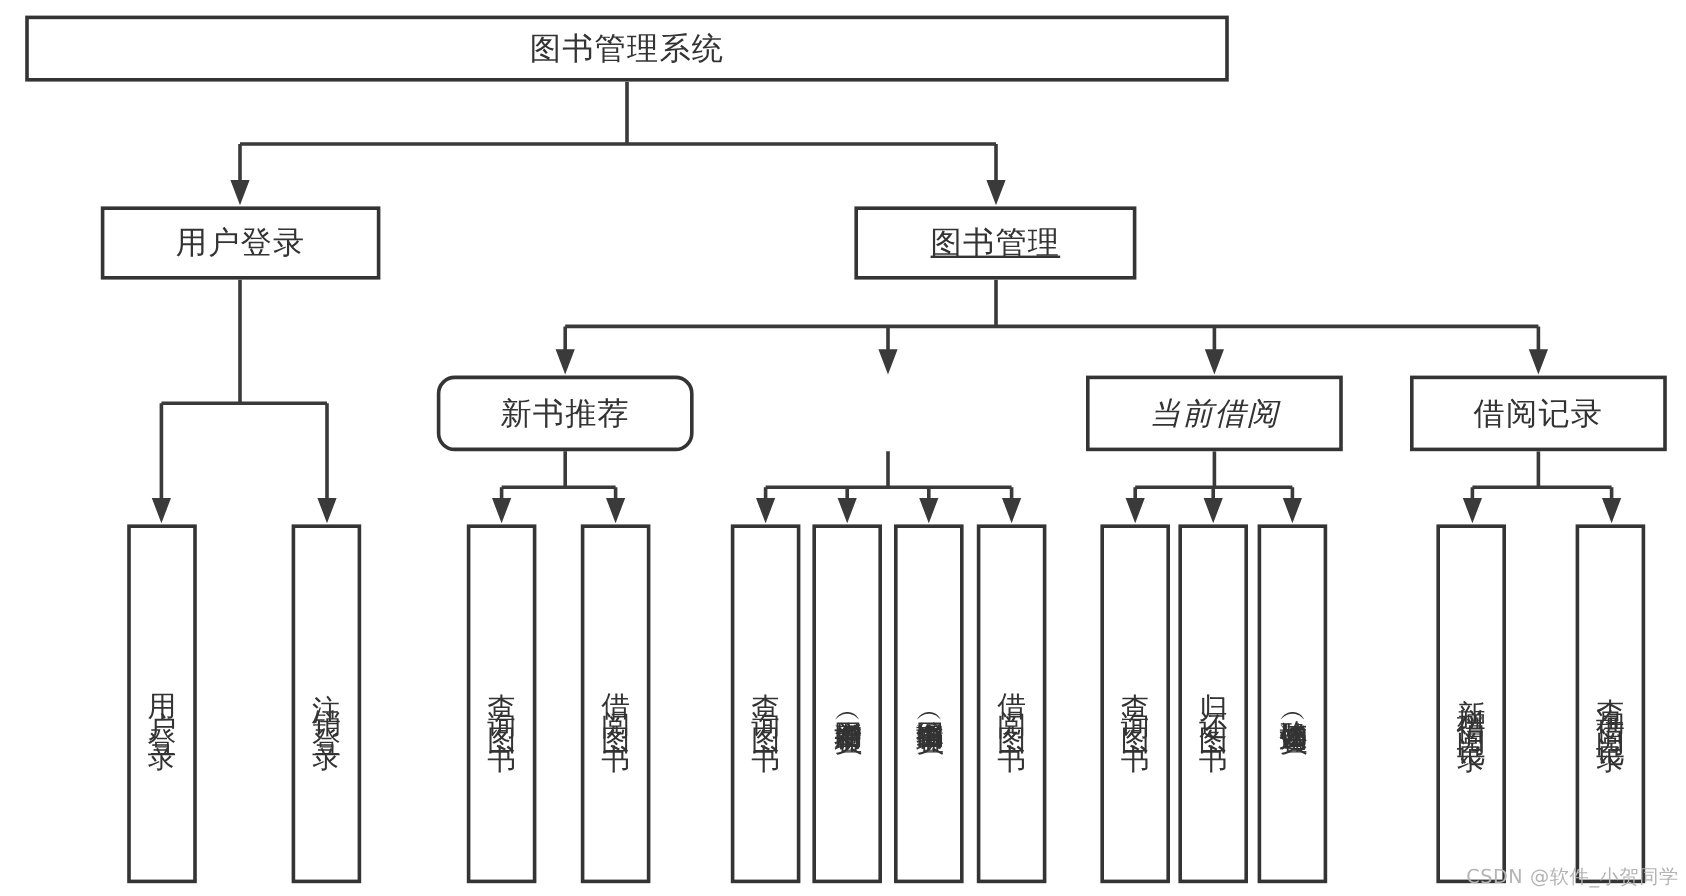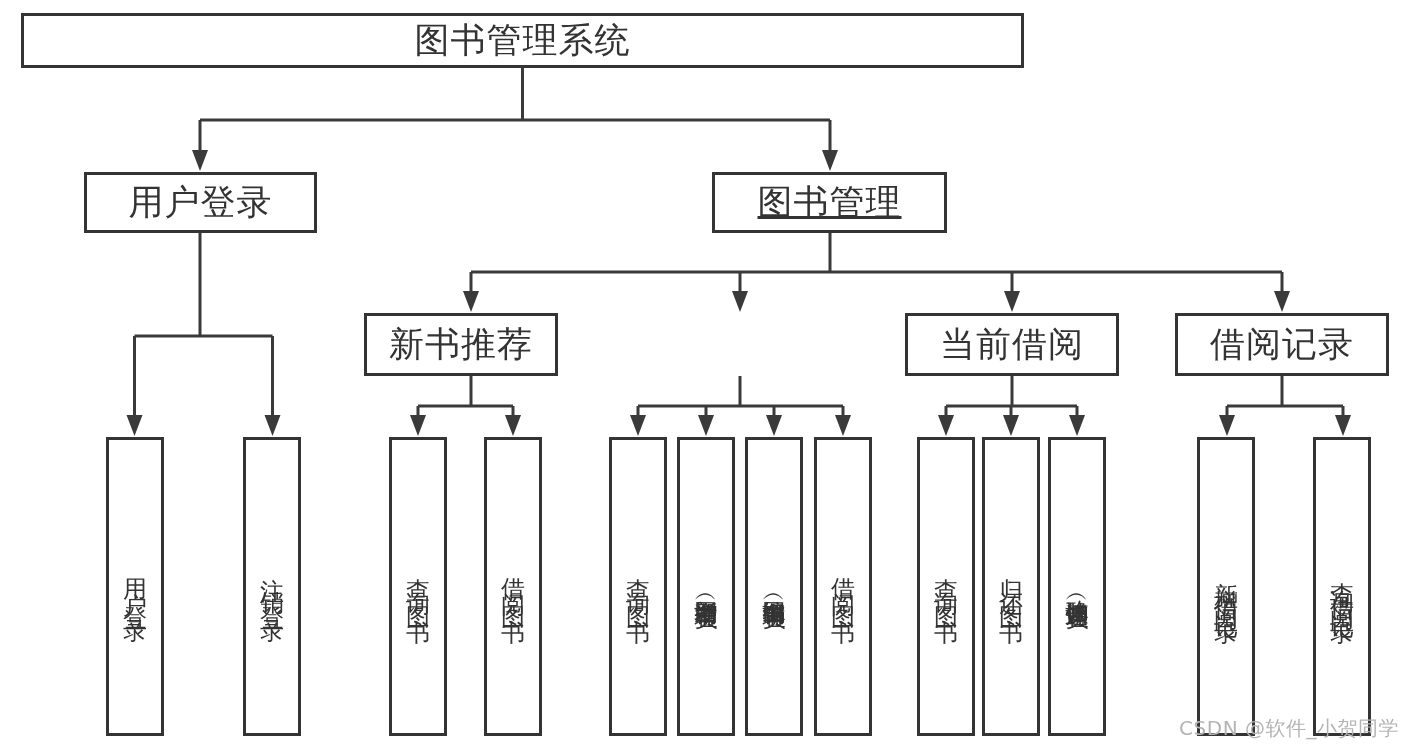--- a/index.html
+++ b/index.html
@@ -16,34 +16,34 @@
   .connector-line { stroke: var(--c-line, #3a3a3a); stroke-width: 3; fill: none; }
   .connector-arrow { fill: var(--c-line, #3a3a3a); stroke: none; }
 
   .node {
     position: absolute; background: #ffffff;
     border: 3px solid var(--c-border, #343434);
     color: var(--c-text, #333333);
     display: flex; align-items: center; justify-content: center;
     text-align: center;
   }
-  .htext { font-size: 35px; letter-spacing: 1px; white-space: nowrap; }
+  .htext { font-size: 26px; letter-spacing: 1px; white-space: nowrap; }
 
   .vnode { width: 58px; top: 437px; height: 299px; }
   .vtext {
     writing-mode: vertical-rl; text-orientation: mixed;
     font-size: 24px; line-height: 1; letter-spacing: 14px;
     color: var(--c-text, #333333);
   }
   .v-med .vtext { letter-spacing: 8px; }
   .v-long .vtext { letter-spacing: 1px; font-size: 23px; }
 
   .watermark {
     position: absolute; right: 6px; bottom: 5px;
-    font-size: 20px; letter-spacing: 0.5px;
+    font-size: 16px; letter-spacing: 0.5px;
     color: var(--c-watermark, #b4b4b4);
     z-index: 10; white-space: nowrap;
   }
 </style>
 </head>
 <body>
 
 <div class="canvas">
 
   <svg class="connectors" viewBox="0 0 1405 747" xmlns="http://www.w3.org/2000/svg">
@@ -69,24 +69,24 @@
     <span class="htext">图书管理系统</span>
   </div>
 
   <div class="node" style="left:84px; top:172px; width:233px; height:61px;">
     <span class="htext">用户登录</span>
   </div>
   <div class="node" style="left:712px; top:172px; width:235px; height:61px;text-decoration:underline;">
     <span class="htext">图书管理</span>
   </div>
 
-  <div class="node" style="left:364px; top:313px; width:194px; height:63px;">
+  <div class="node" style="left:364px; top:313px; width:214px; height:63px;border-radius:15px;">
     <span class="htext">新书推荐</span>
   </div>
-  <div class="node" style="left:905px; top:313px; width:214px; height:63px;">
+  <div class="node" style="left:905px; top:313px; width:214px; height:63px;font-style:italic;">
     <span class="htext">当前借阅</span>
   </div>
   <div class="node" style="left:1175px; top:313px; width:214px; height:63px;">
     <span class="htext">借阅记录</span>
   </div>
 
   <div class="node vnode" style="left:106px;">
     <span class="vtext">用户登录</span>
   </div>
   <div class="node vnode" style="left:243px;">

